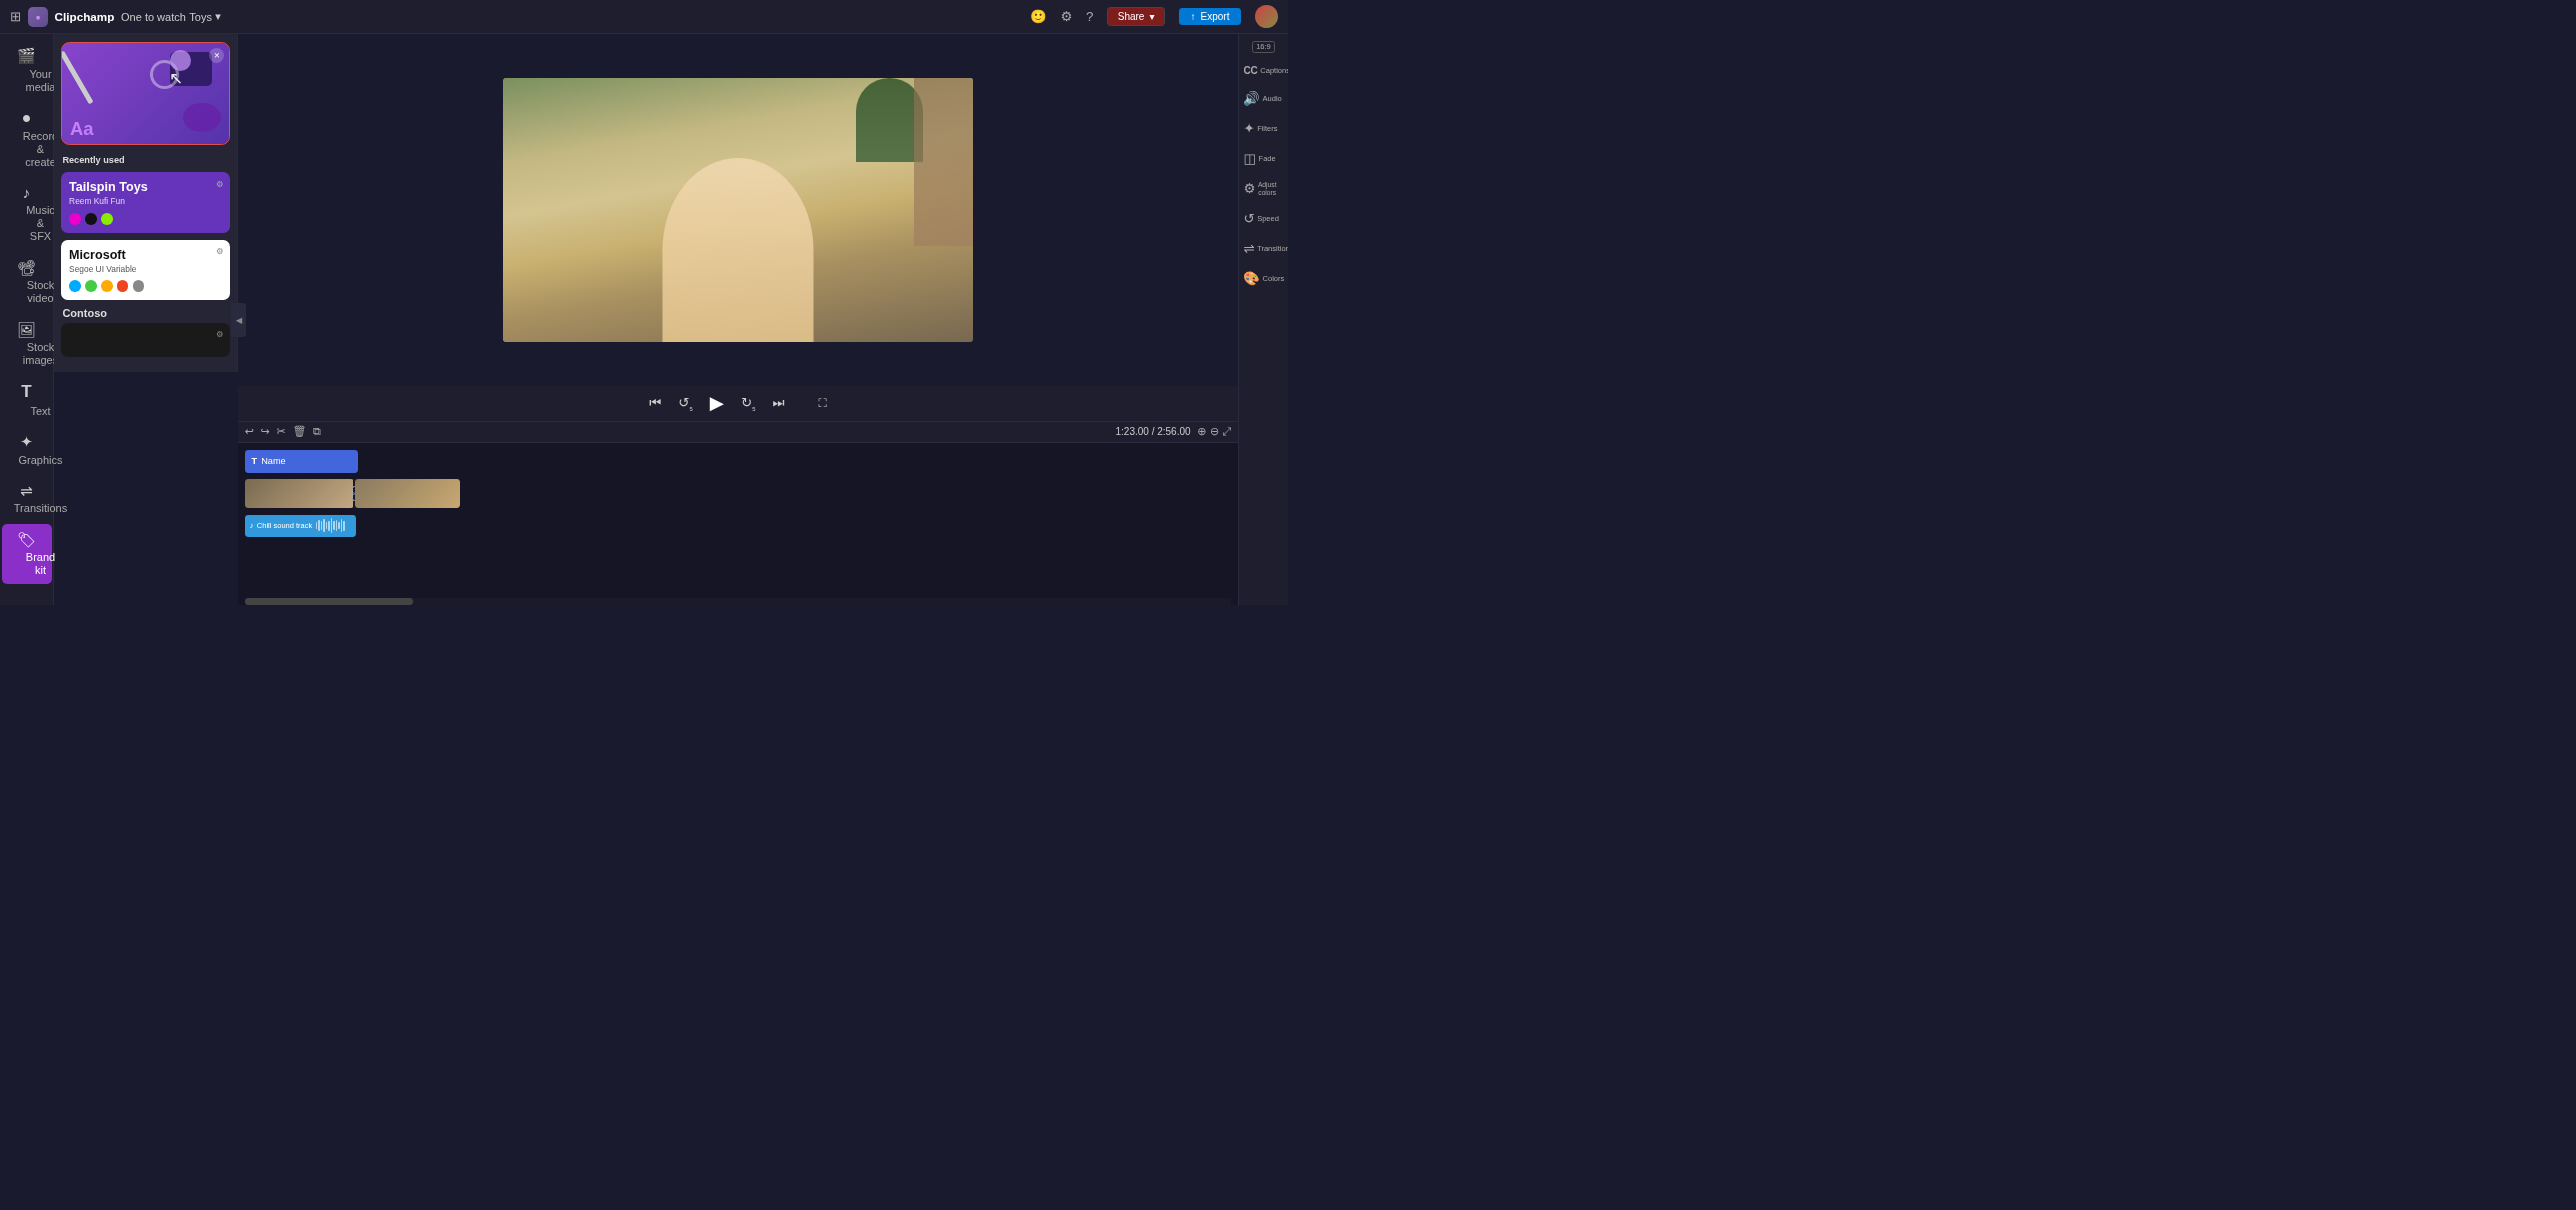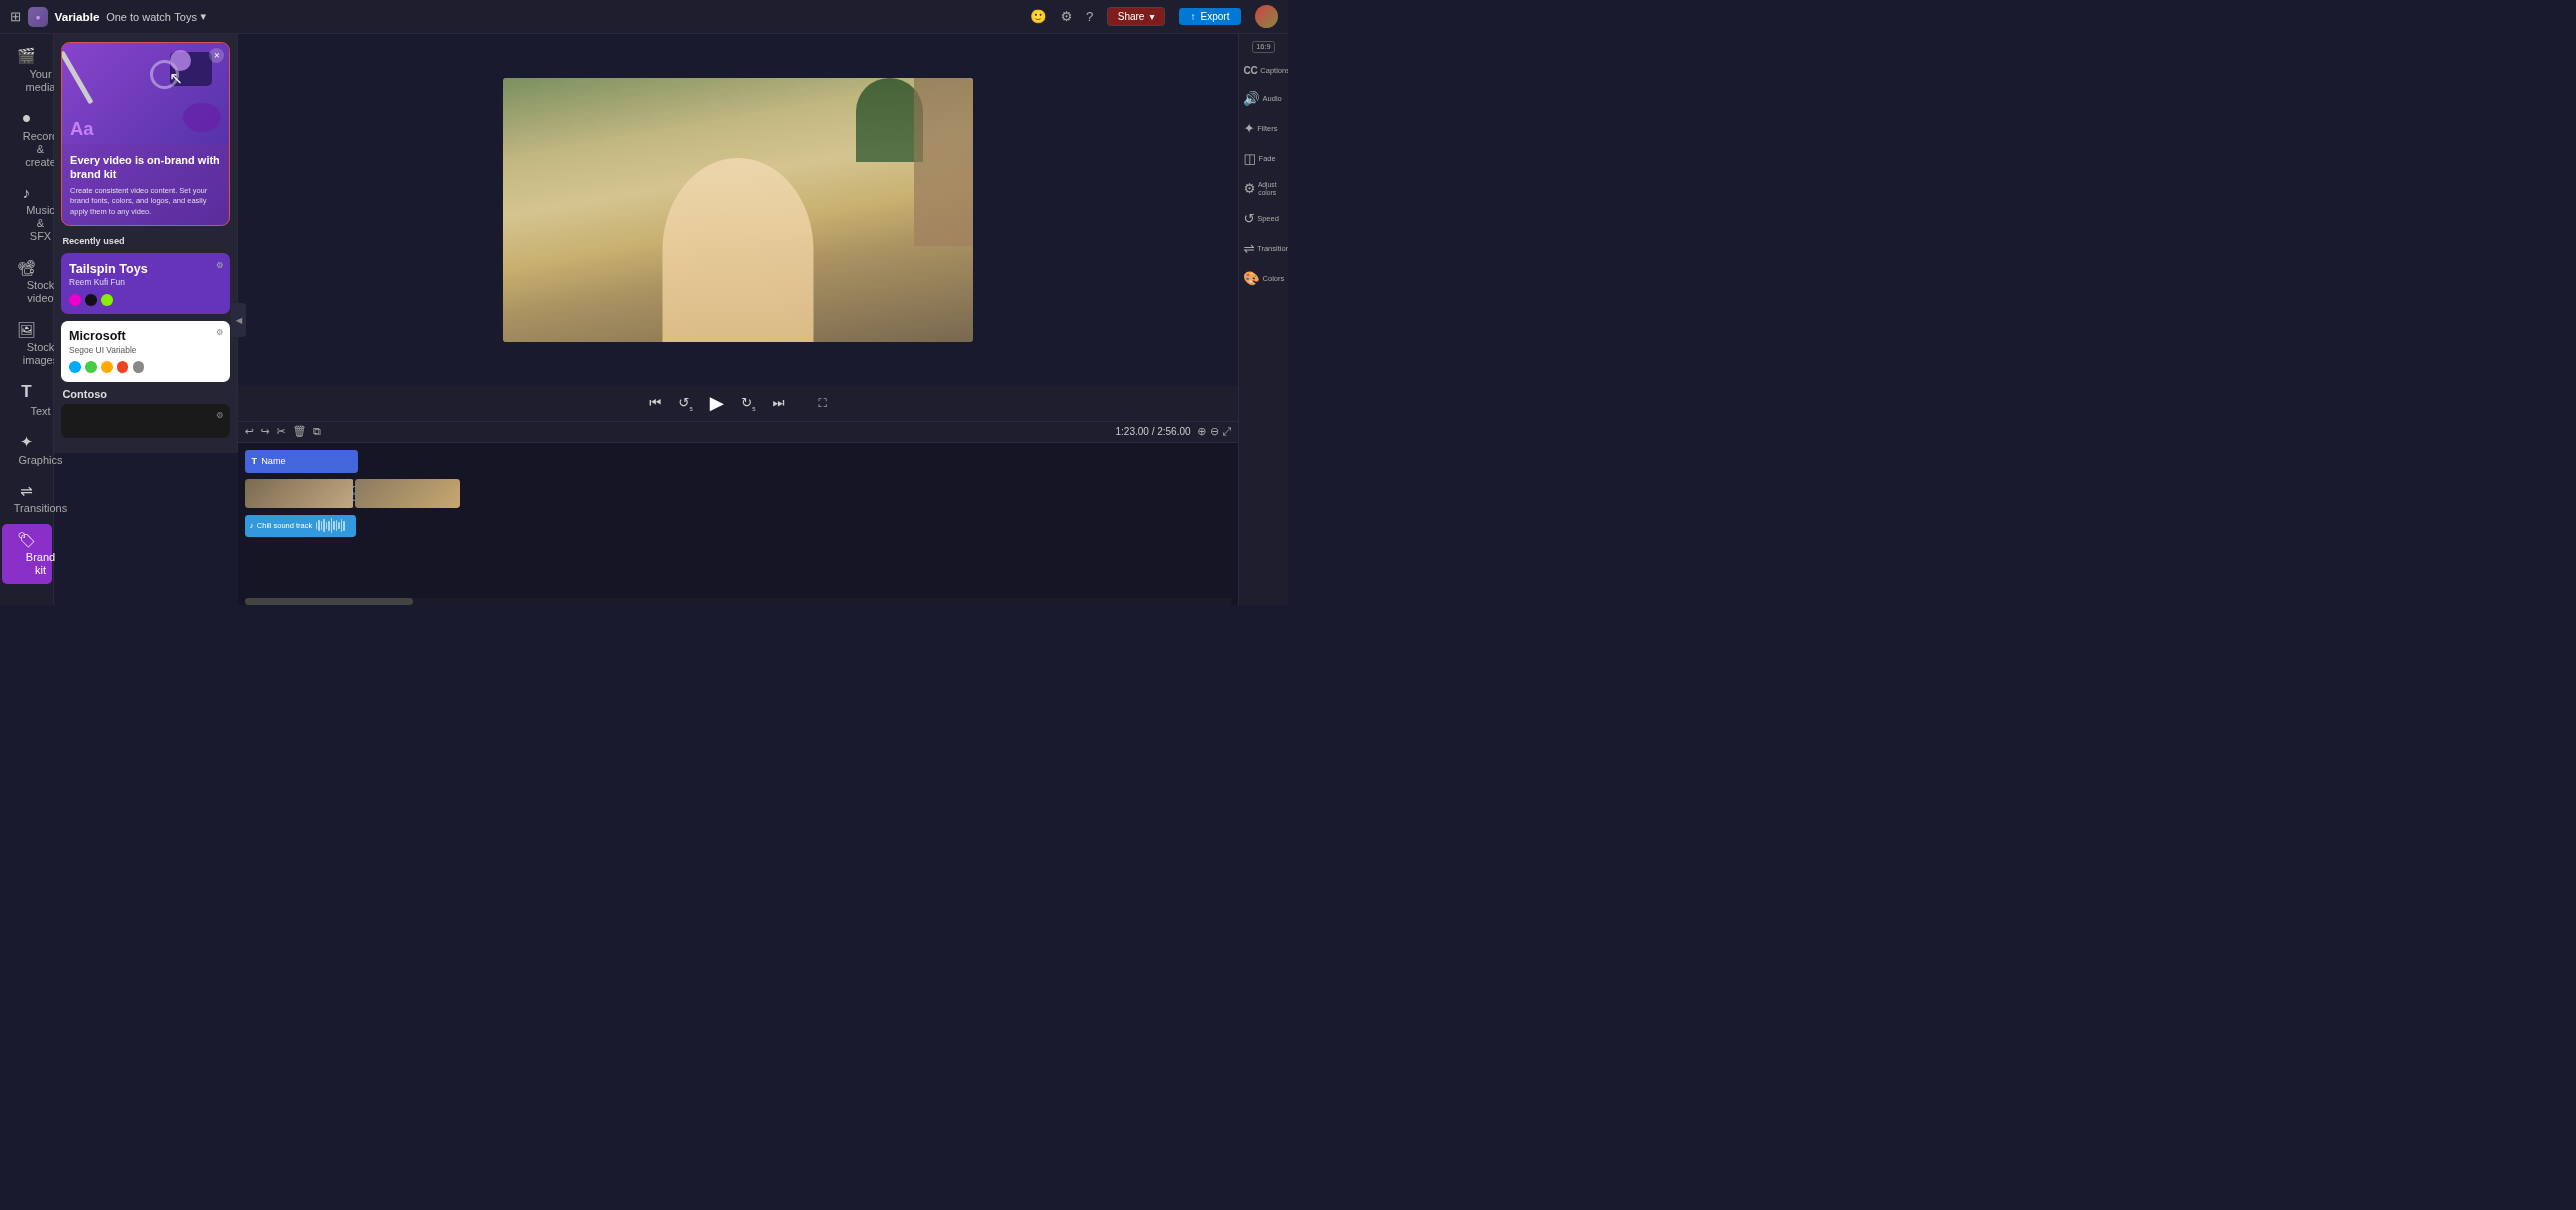--- a/index.html
+++ b/index.html
@@ -434,21 +434,21 @@
   </style>
 </head>
 <body>
 
 <div class="topbar">
   <div class="topbar-left">
     <button class="icon-btn grid-icon">⊞</button>
     <div class="app-logo">
       <span style="font-size:8.4px;font-weight:900;color:#cc88ff;">●</span>
     </div>
-    <span class="app-name">Variable</span>
+    <span class="app-name">Clipchamp</span>
     <span class="project-name">
       <span>One to watch</span>
       <span>Toys</span>
       <span style="cursor:pointer;">▾</span>
     </span>
   </div>
   <div class="topbar-right">
     <button class="icon-btn">🙂</button>
     <button class="icon-btn">⚙</button>
     <button class="icon-btn">?</button>
@@ -513,24 +513,20 @@
           <div class="deco-pencil"></div>
           <div class="deco-makeup"></div>
           <div class="deco-circle"></div>
           <div class="deco-palette"></div>
           <div class="deco-aa">Aa</div>
           <div class="cursor-icon">↖</div>
 
           <div style="position:absolute;top:6.7px;right:38px;width:21px;height:21px;background:#cc99ff;border-radius:50;opacity:0.7;border-radius:50%;"></div>
         </div>
         <div class="close-x">✕</div>
-        <div class="featured-card-body">
-          <div class="featured-card-title">Every video is on-brand with brand kit</div>
-          <div class="featured-card-desc">Create consistent video content. Set your brand fonts, colors, and logos, and easily apply them to any video.</div>
-        </div>
       </div>
 
       <div class="section-title">Recently used</div>
 
       <div class="brand-card purple-bg">
         <span class="brand-card-settings">⚙</span>
         <div class="brand-name">Tailspin Toys</div>
         <div class="brand-font">Reem Kufi Fun</div>
         <div class="brand-colors">
           <div class="color-dot" style="background:#ee00cc;"></div>

